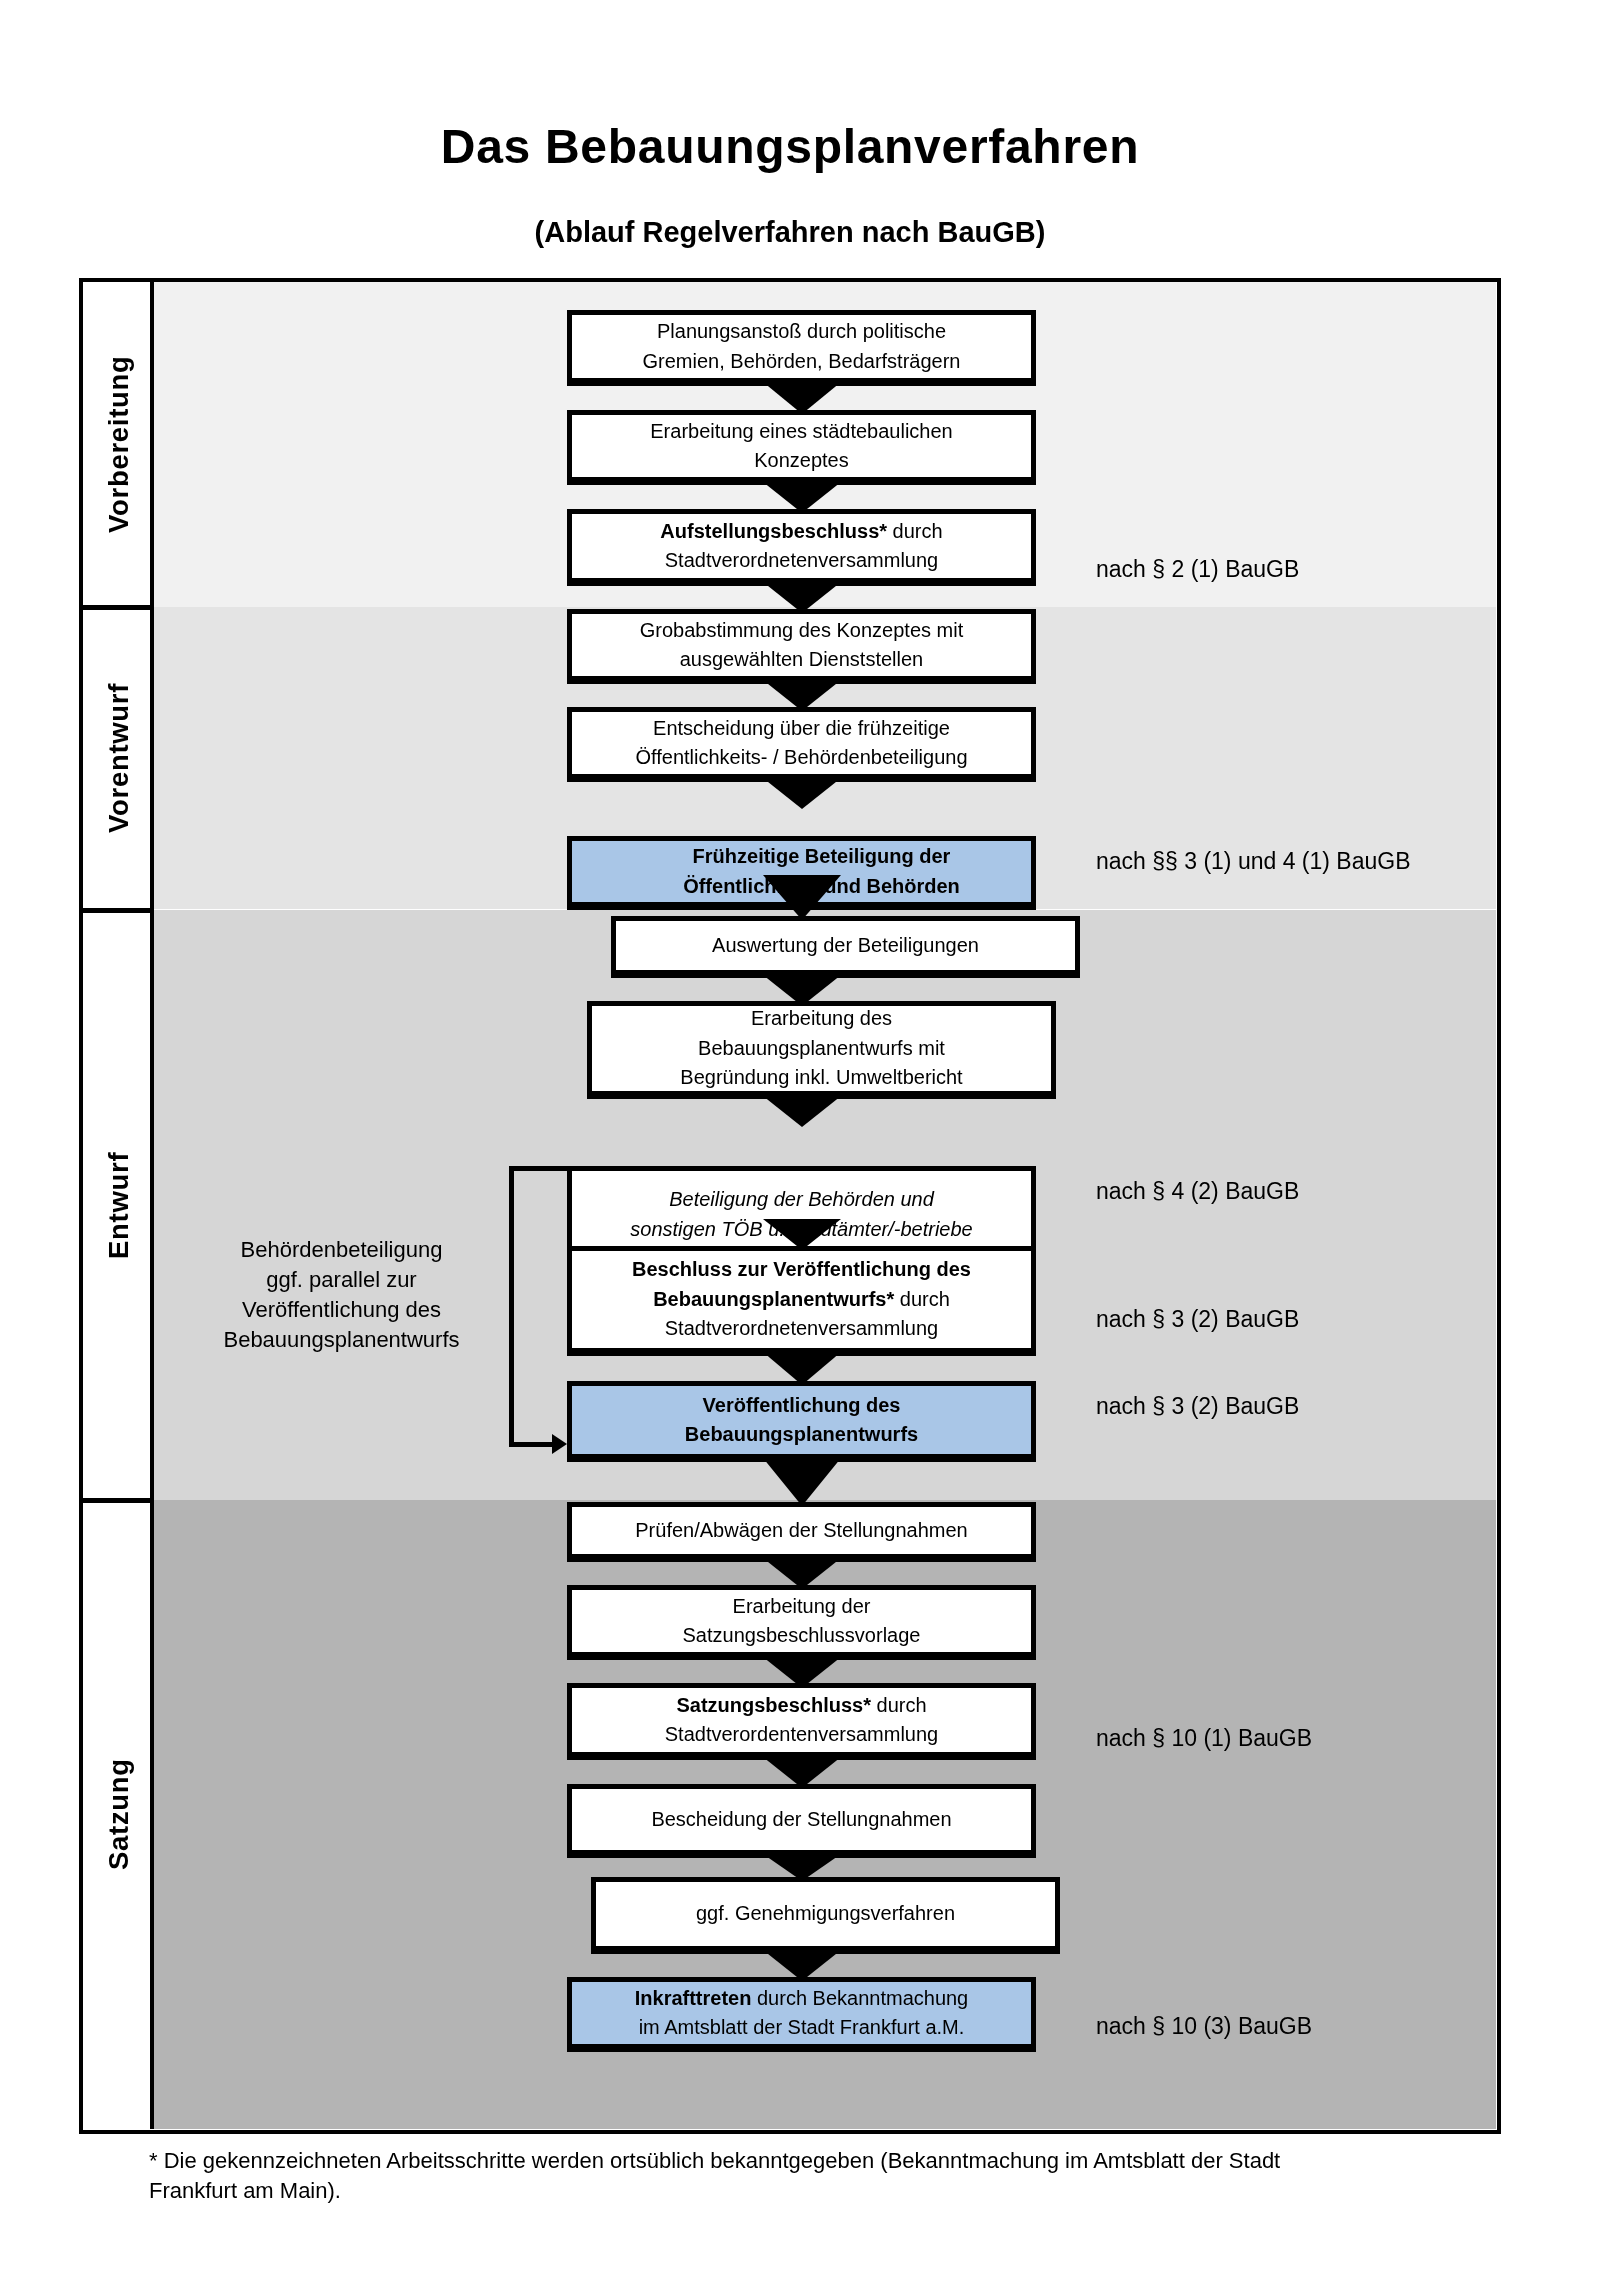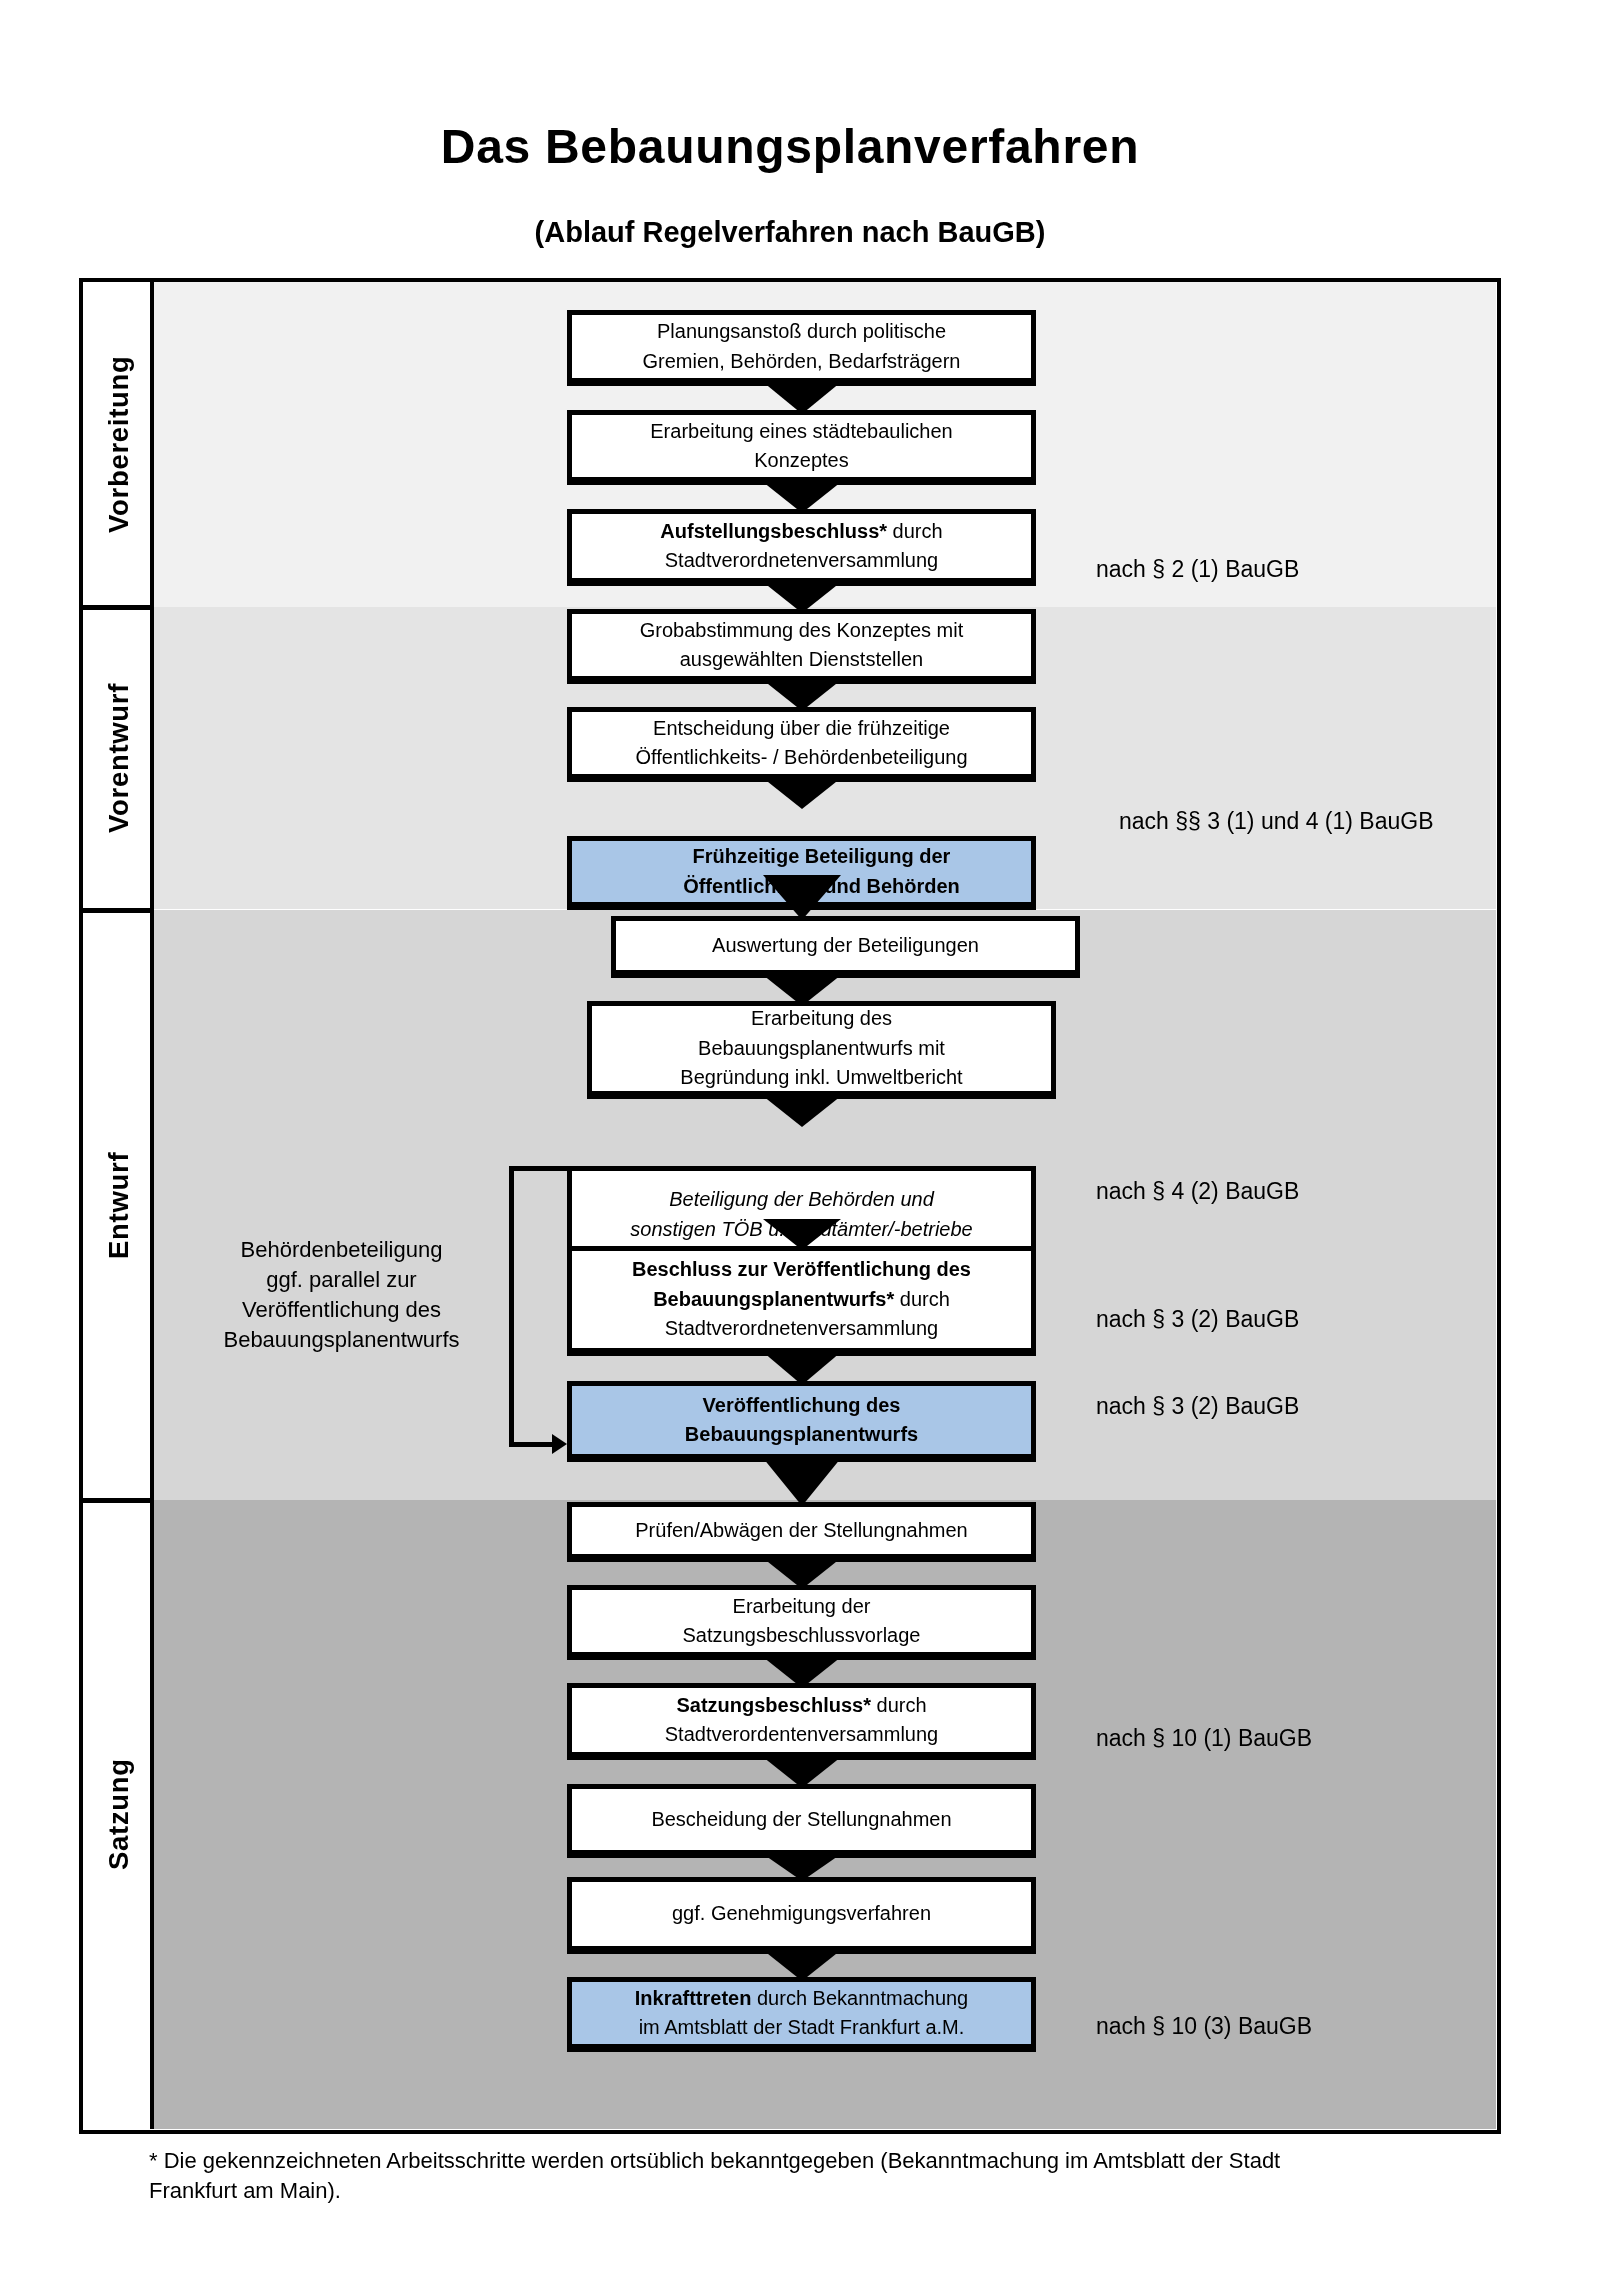--- a/index.html
+++ b/index.html
@@ -153,30 +153,30 @@
       <div class="arrow-down" style="top: 1657px; border-top: 31px solid rgb(0, 0, 0);"></div>
       <div class="flow-box" style="top: 1683px; height: 77px;">
         <div><span class="bold">Satzungsbeschluss*</span><span> durch</span></div>
         <div><span>Stadtverordentenversammlung</span></div>
       </div>
       <div class="arrow-down" style="top: 1757px; border-top: 31px solid rgb(0, 0, 0);"></div>
       <div class="flow-box" style="top: 1784px; height: 74px;">
         <div><span>Bescheidung der Stellungnahmen</span></div>
       </div>
       <div class="arrow-down" style="top: 1854px; border-top: 27.5px solid rgb(0, 0, 0);"></div>
-      <div class="flow-box" style="top: 1877px; height: 77px;">
+      <div class="flow-box" style="top: 1877px; height: 77px; margin-left: 24px;">
         <div><span>ggf. Genehmigungsverfahren</span></div>
       </div>
       <div class="arrow-down" style="top: 1950px; border-top: 31px solid rgb(0, 0, 0);"></div>
       <div class="flow-box highlight" style="top: 1977px; height: 75px;">
         <div><span class="bold">Inkrafttreten</span><span> durch Bekanntmachung</span></div>
         <div><span>im Amtsblatt der Stadt Frankfurt a.M.</span></div>
       </div>
       <div class="legal-note" style="top: 556px;">nach § 2 (1) BauGB</div>
-      <div class="legal-note" style="top: 808px; margin-left: 23px;">nach §§ 3 (1) und 4 (1) BauGB</div>
+      <div class="legal-note" style="top: 848px;">nach §§ 3 (1) und 4 (1) BauGB</div>
       <div class="legal-note" style="top: 1178px;">nach § 4 (2) BauGB</div>
       <div class="legal-note" style="top: 1306px;">nach § 3 (2) BauGB</div>
       <div class="legal-note" style="top: 1393px;">nach § 3 (2) BauGB</div>
       <div class="legal-note" style="top: 1725px;">nach § 10 (1) BauGB</div>
       <div class="legal-note" style="top: 2013px;">nach § 10 (3) BauGB</div>
     </div>
 
   <div class="conn" style="left:509px;top:1166px;width:60px;height:5.2px;"></div>
   <div class="conn" style="left:509px;top:1166px;width:5.2px;height:281px;"></div>
   <div class="conn" style="left:509px;top:1442px;width:44px;height:5.2px;"></div>

